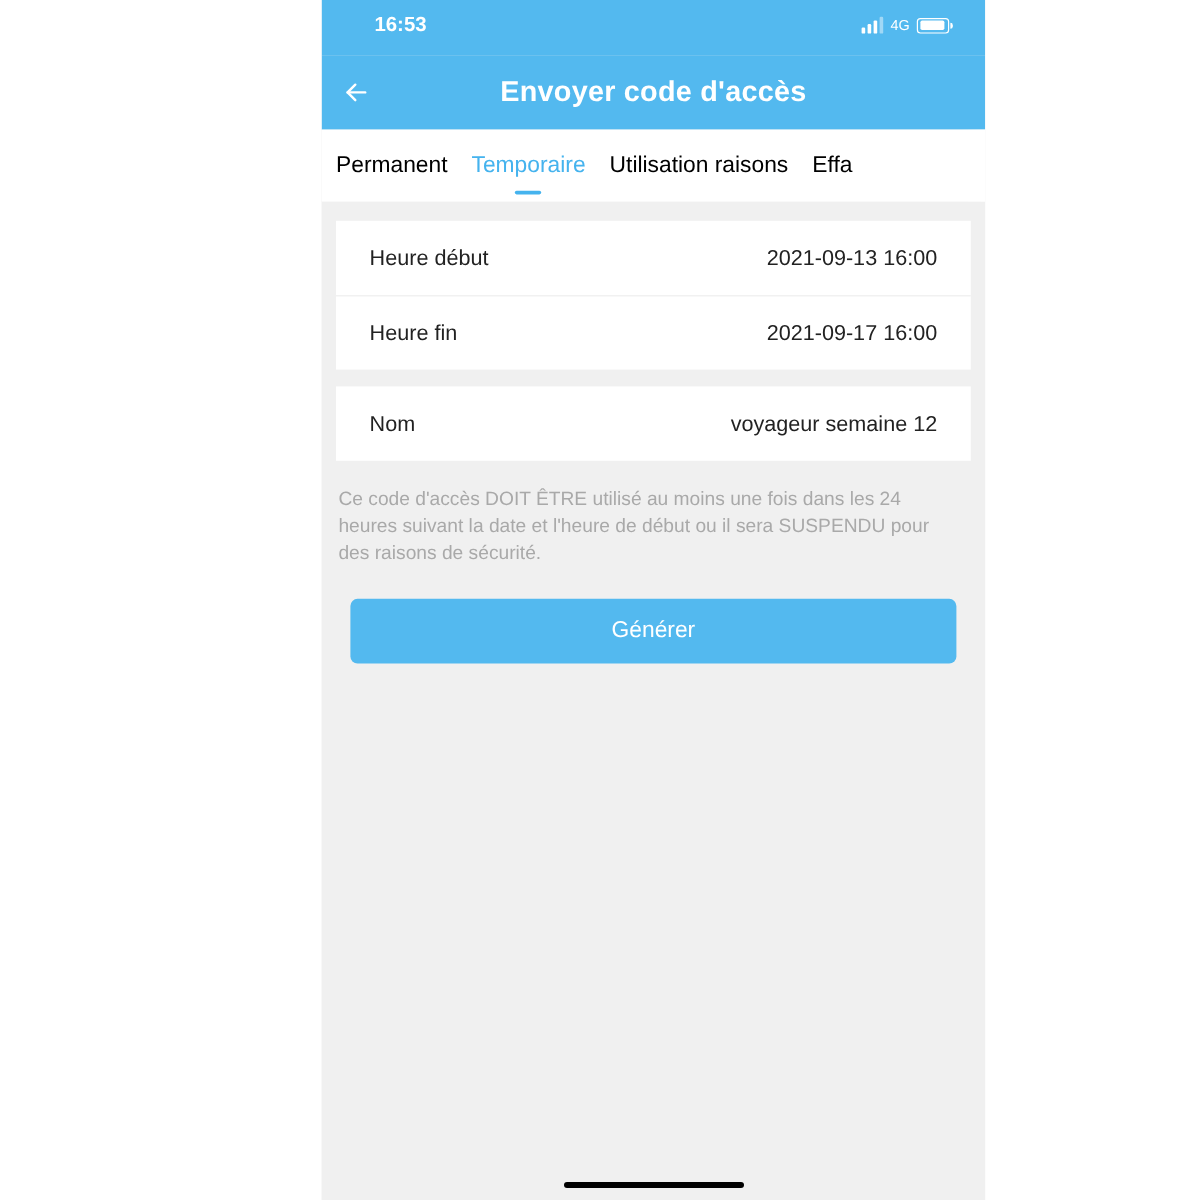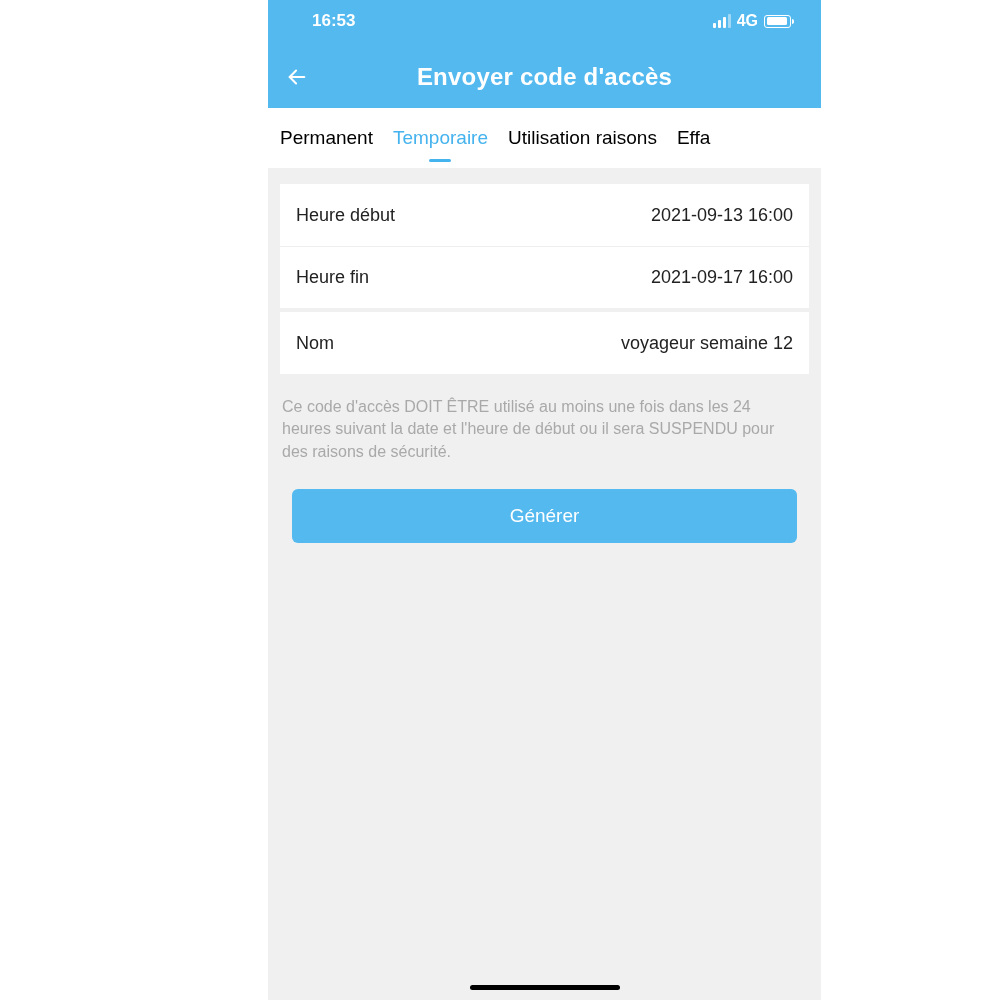--- a/index.html
+++ b/index.html
@@ -57,21 +57,21 @@
     .signal span {
       width: 3px;
       background: #fff;
       display: inline-block;
       border-radius: 1px;
     }
     .signal span:nth-child(1){height:5px;}
     .signal span:nth-child(2){height:8px;}
     .signal span:nth-child(3){height:11px;}
     .signal span:nth-child(4){height:14px; background: rgba(255,255,255,0.45);}
-    .net { font-size: 16px; font-weight:700; }
+    .net { font-size: 12px; font-weight:400; }
     .battery {
       width: 27px; height: 13px;
       border: 1.5px solid #fff; border-radius: 3px;
       position: relative;
     }
     .battery::after{
       content:""; position:absolute; right:-4px; top:3px;
       width:2.5px; height:5px; background:#fff; border-radius:0 2px 2px 0;
     }
     .battery-fill{
@@ -130,27 +130,27 @@
 
     .content {
       flex: 1;
       background: #f0f0f0;
       padding-top: 16px;
     }
     .card {
       background: #ffffff;
       margin: 0 12px;
     }
-    .card + .card { margin-top: 4px; }
+    .card + .card { margin-top: 14px; }
     .row {
       display: flex;
       justify-content: space-between;
       align-items: center;
       height: 62px;
-      padding: 0 16px;
+      padding: 0 28px;
       font-size: 18px;
       color: #222;
     }
     .row + .row { border-top: 1px solid #eeeeee; }
     .row .label { color: #222; }
     .row .value { color: #222; text-align: right; }
 
     .note {
       color: #a9a9a9;
       font-size: 16px;

